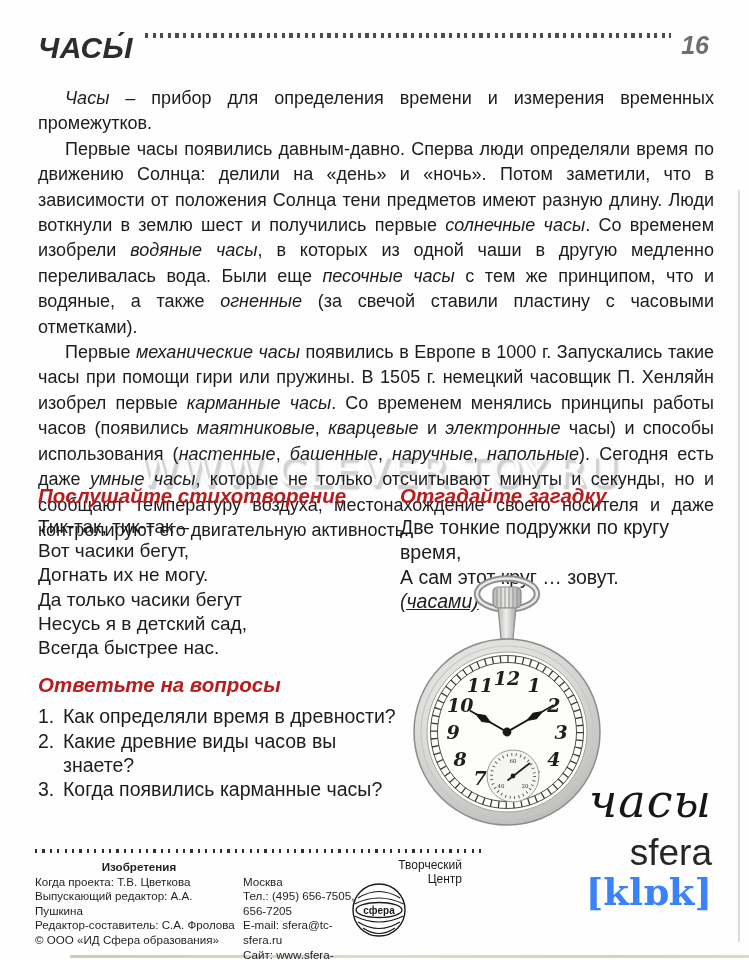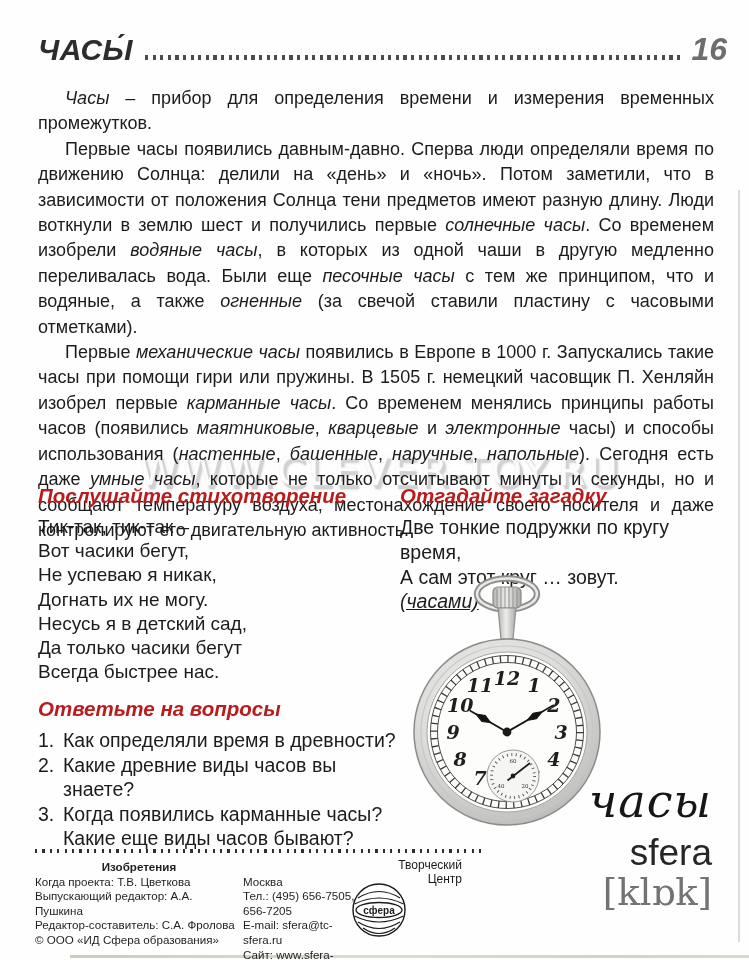--- a/index.html
+++ b/index.html
@@ -4,25 +4,25 @@
 <style>
   html,body{margin:0;padding:0;}
   body{
     width:749px;height:960px;position:relative;overflow:hidden;
     background:#fefefe;
     font-family:"Liberation Sans",sans-serif;
     color:#1c1c1c;
   }
   .layer{position:absolute;}
   
-  .title-row{top:33px;left:38px;right:22px;display:flex;align-items:flex-end;z-index:2;}
+  .title-row{top:33px;left:38px;right:40px;display:flex;align-items:flex-start;z-index:2;}
   .page-title{font-size:30px;font-weight:bold;font-style:italic;letter-spacing:.5px;color:#2d2d2d;line-height:1;}
   .leader{flex:1;height:5px;margin:0 10px 5px 12px;
     background:repeating-linear-gradient(90deg,#4c4c4c 0 3.2px,transparent 3.2px 7.6px);}
-  .page-num{font-size:32px;font-weight:bold;font-style:italic;color:#6e6e6e;line-height:1;}
+  .page-num{font-size:25px;font-weight:bold;font-style:italic;color:#6e6e6e;line-height:1;}
   
   .article{top:86px;left:38px;width:676px;z-index:2;
     font-size:18px;line-height:25.4px;text-align:justify;}
   .article p{margin:0;text-indent:27px;}
   
   .watermark{top:448px;left:34px;right:24px;text-align:center;z-index:1;
     font-family:"DejaVu Sans",sans-serif;font-weight:normal;font-size:40px;letter-spacing:3px;
     color:rgba(255,255,255,.92);
     text-shadow:3px 4px 0 #d2d2d2,3px 4px 3px #c6c6c6,0 0 1px #e3e3e3;
     white-space:nowrap;}
@@ -35,21 +35,21 @@
   .q-num{width:25px;flex:0 0 25px;}
   .riddle-col{top:484px;left:400px;width:314px;z-index:2;}
   .riddle-line{font-size:19.5px;line-height:25px;}
   .riddle-answer{font-size:19.5px;font-style:italic;text-decoration:underline;}
   
   .watch-wrap{top:575px;left:406px;width:202px;height:262px;z-index:2;}
   
   .vocab{z-index:3;right:37px;text-align:right;}
   .vocab-ru{top:778px;font-family:"DejaVu Serif",serif;font-style:italic;font-size:46px;line-height:1;color:#161616;letter-spacing:1px;}
   .vocab-en{top:834px;font-size:37px;line-height:1;color:#262626;}
-  .vocab-tr{top:874px;font-family:"DejaVu Serif",serif;font-size:37px;line-height:1;color:#737373;}
+  .vocab-tr{top:874px;font-family:"DejaVu Serif",serif;font-size:37px;line-height:1;color:#3b82f6;font-weight:bold;}
   
   .footer{top:849px;left:35px;width:450px;z-index:2;}
   .footer-dots{height:4px;margin-bottom:7px;
     background:repeating-linear-gradient(90deg,#2f2f2f 0 2.1px,transparent 2.1px 7.4px);}
   .footer-cols{display:flex;font-size:11.6px;line-height:14.6px;color:#1f1f1f;}
   .f-col1{width:208px;}
   .f-col2{width:128px;padding-top:14.6px;}
   .f-series{font-weight:bold;text-align:center;}
   .logo-box{position:absolute;left:313px;top:9px;width:137px;height:82px;}
   .logo-text{position:absolute;right:23px;top:0;text-align:right;font-size:12px;line-height:14px;color:#1a1a1a;}
@@ -73,42 +73,37 @@
   <p>Первые часы появились давным-давно. Сперва люди определяли время по движению Солнца: делили на «день» и «ночь». Потом заметили, что в зависимости от положения Солнца тени предметов имеют разную длину. Люди воткнули в землю шест и получились первые <i>солнечные часы</i>. Со временем изобрели <i>водяные часы</i>, в которых из одной чаши в другую медленно переливалась вода. Были еще <i>песочные часы</i> с тем же принципом, что и водяные, а также <i>огненные</i> (за свечой ставили пластину с часовыми отметками).</p>
   <p>Первые <i>механические часы</i> появились в Европе в 1000 г. Запускались такие часы при помощи гири или пружины. В 1505 г. немецкий часовщик П. Хенляйн изобрел первые <i>карманные часы</i>. Со временем менялись принципы работы часов (появились <i>маятниковые</i>, <i>кварцевые</i> и <i>электронные</i> часы) и способы использования (<i>настенные</i>, <i>башенные</i>, <i>наручные</i>, <i>напольные</i>). Сегодня есть даже <i>умные часы</i>, которые не только отсчитывают минуты и секунды, но и сообщают температуру воздуха, местонахождение своего носителя и даже контролируют его двигательную активность.</p>
 </div>
 
 <div class="layer watermark">WWW.CLEVER-TOY.RU</div>
 
 <div class="layer poem-col">
   <div class="section-heading">Послушайте стихотворение</div>
   <div class="poem-line">Тик-так, тик-так –</div>
   <div class="poem-line">Вот часики бегут,</div>
-  <div class="poem-line">Не успеваю я никак,</div>
   <div class="poem-line">Догнать их не могу.</div>
+  <div class="poem-line">Да только часики бегут</div>
   <div class="poem-line">Несусь я в детский сад,</div>
-  <div class="poem-line">Да только часики бегут</div>
   <div class="poem-line">Всегда быстрее нас.</div>
 
   <div class="section-heading questions-heading">Ответьте на вопросы</div>
   <div class="q-row">
     <span class="q-num">1.</span>
     <span>Как определяли время в древности?</span>
   </div>
   <div class="q-row">
     <span class="q-num">2.</span>
     <span>Какие древние виды часов вы знаете?</span>
   </div>
   <div class="q-row">
     <span class="q-num">3.</span>
     <span>Когда появились карманные часы?</span>
-  </div>
-  <div class="q-row">
-    <span class="q-num"></span>
-    <span>Какие еще виды часов бывают?</span>
   </div>
 </div>
 
 <div class="layer riddle-col">
   <div class="section-heading">Отгадайте загадку</div>
   <div class="riddle-line">Две тонкие подружки по кругу время,</div>
   <div class="riddle-line">А сам этот круг … зовут.</div>
   <div class="riddle-answer">(часами)</div>
 </div>
 

